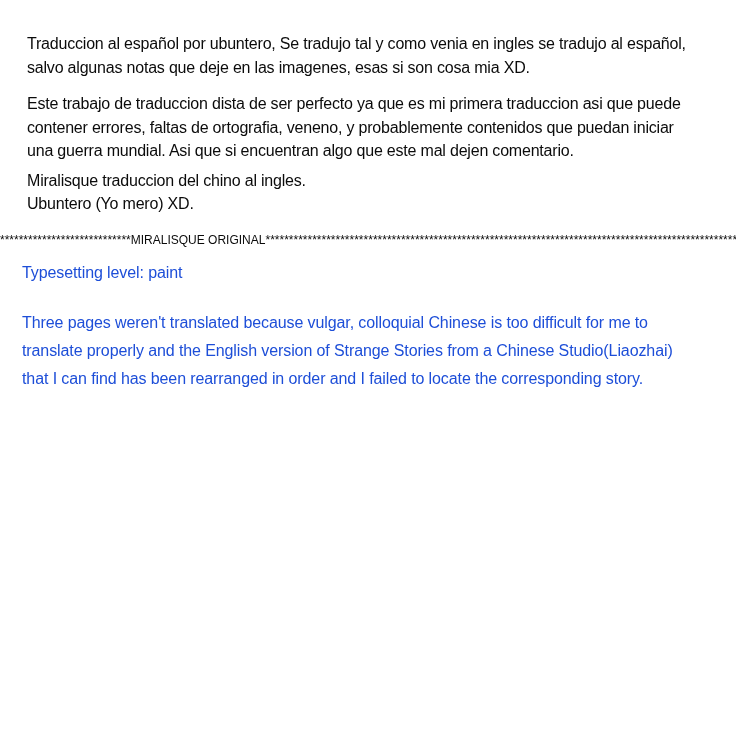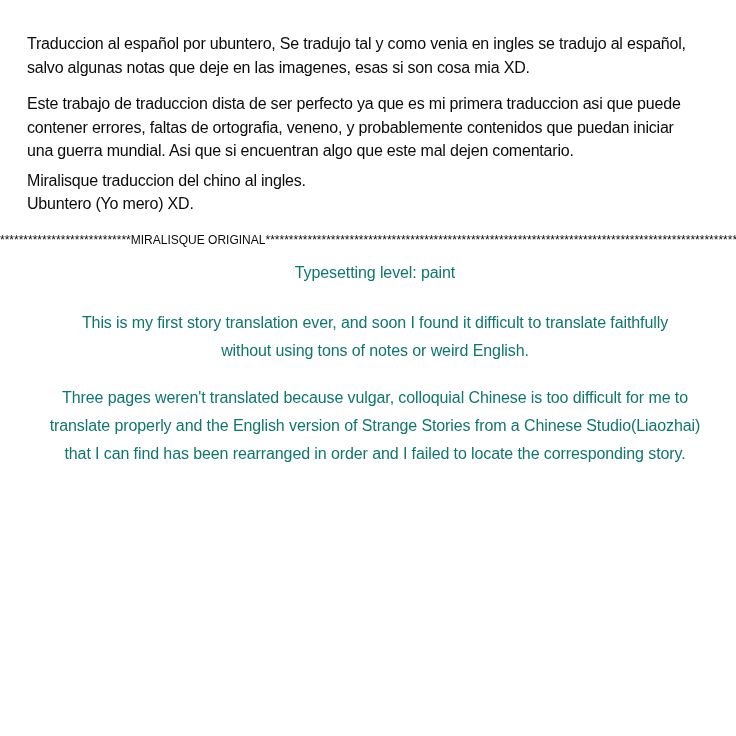--- a/index.html
+++ b/index.html
@@ -49,24 +49,23 @@
 
   
   .en-block {
     padding: 11px 8px 0 22px;
   }
   .en-para {
     font-family: "Liberation Sans", "DejaVu Sans", sans-serif;
     font-size: 16px;
     line-height: 28px;
     letter-spacing: -0.1px;
-    color: #0f766e;
+    color: #1d4ed8;
     white-space: pre;
     margin: 0 0 19px 0;
-    text-align: center;
   }
   .en-para.typesetting { margin-bottom: 22px; }
   .en-para.last { margin-bottom: 0; }
 </style>
 </head>
 <body>
 
 <div class="page">
 
   <div class="es-block">
@@ -76,20 +75,18 @@
 contener errores, faltas de ortografia, veneno, y probablemente contenidos que puedan iniciar
 una guerra mundial. Asi que si encuentran algo que este mal dejen comentario.</div>
     <div class="es-para last">Miralisque traduccion del chino al ingles.
 Ubuntero (Yo mero) XD.</div>
   </div>
 
   <div class="divider"><span>****************************</span><span>MIRALISQUE ORIGINAL</span><span>************************************************************************************************************************</span></div>
 
   <div class="en-block">
     <div class="en-para typesetting">Typesetting level: paint</div>
-    <div class="en-para">This is my first story translation ever, and soon I found it difficult to translate faithfully
-without using tons of notes or weird English.</div>
     <div class="en-para">Three pages weren't translated because vulgar, colloquial Chinese is too difficult for me to
 translate properly and the English version of Strange Stories from a Chinese Studio(Liaozhai)
 that I can find has been rearranged in order and I failed to locate the corresponding story.</div>
   </div>
 
 </div>
 
 </body></html>

